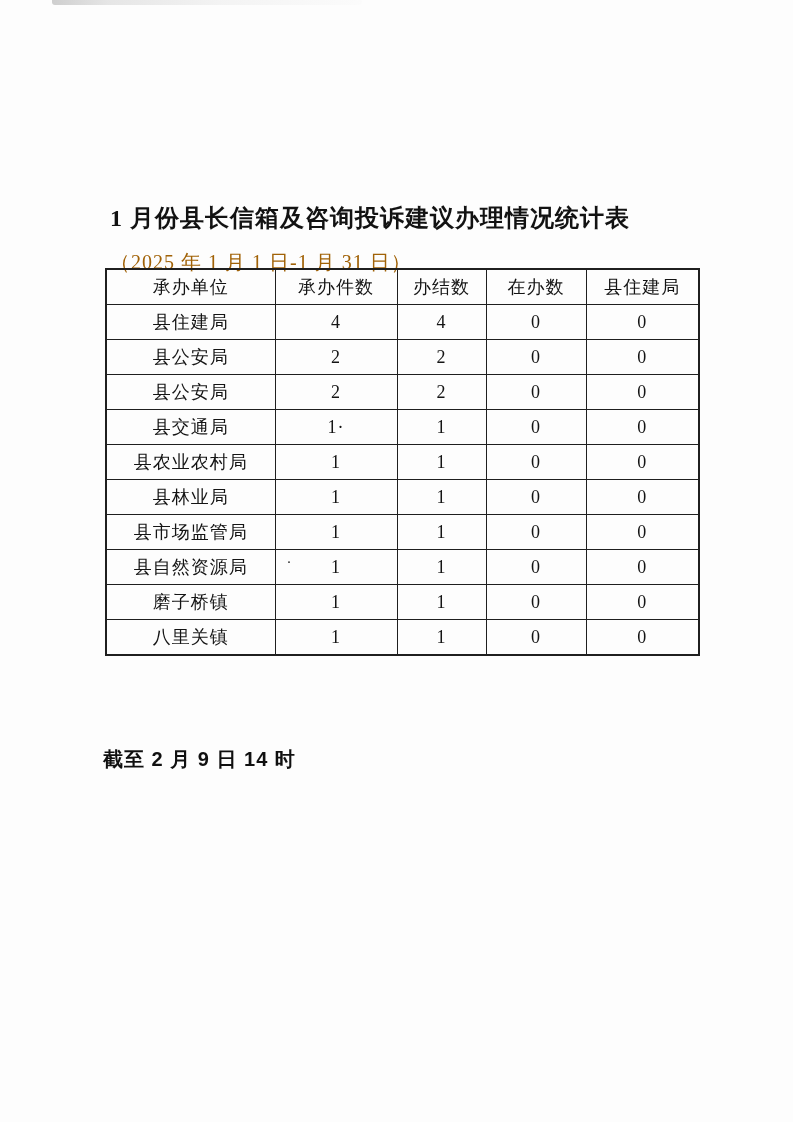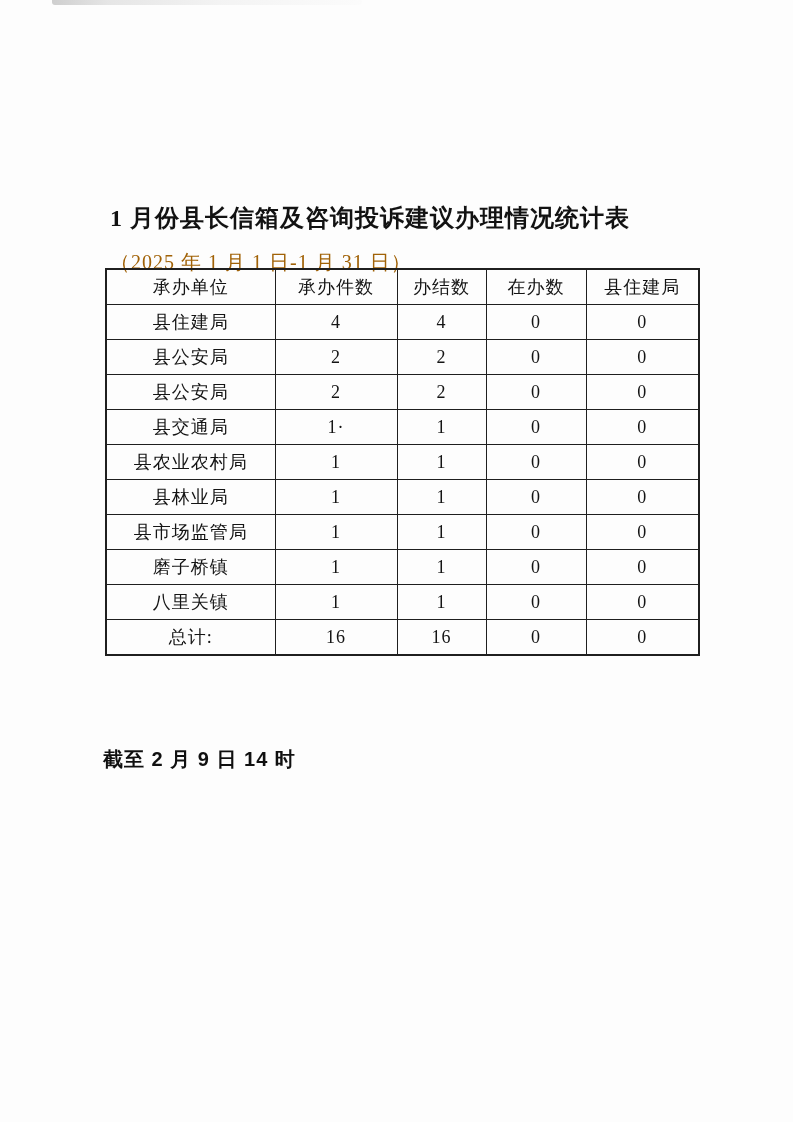--- a/index.html
+++ b/index.html
@@ -170,36 +170,36 @@
       <td>0</td>
     </tr>
     <tr>
       <td>县市场监管局</td>
       <td>1</td>
       <td>1</td>
       <td>0</td>
       <td>0</td>
     </tr>
     <tr>
+      <td>县自然资源局</td>
+      <td class="pos-rel"><span class="stray-mark">·</span><span>1</span></td>
+      <td>1</td>
+      <td>0</td>
+      <td>0</td>
+    </tr>
+    <tr>
       <td>磨子桥镇</td>
       <td>1</td>
       <td>1</td>
       <td>0</td>
       <td>0</td>
     </tr>
     <tr>
       <td>八里关镇</td>
       <td>1</td>
       <td>1</td>
-      <td>0</td>
-      <td>0</td>
-    </tr>
-    <tr>
-      <td>总计:</td>
-      <td>16</td>
-      <td>16</td>
       <td>0</td>
       <td>0</td>
     </tr>
   </tbody>
 </table>
 
 <div class="doc-footnote">截至 2 月 9 日 14 时</div>
 
 </body></html>

